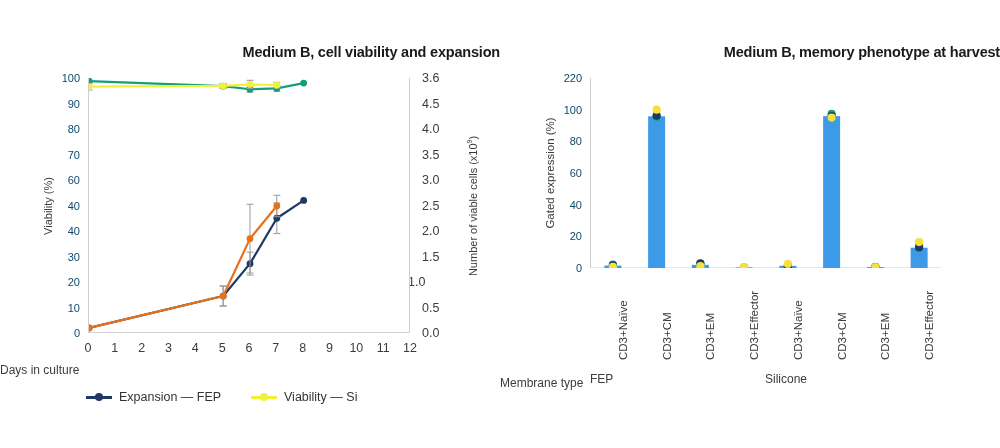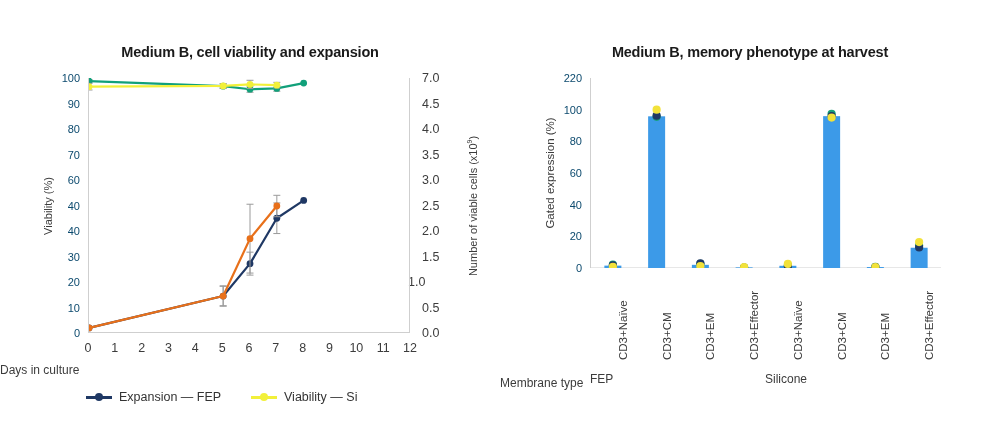--- a/index.html
+++ b/index.html
@@ -1,21 +1,21 @@
 <!DOCTYPE html>
 <html><head>
 <meta charset="utf-8">
 <style>
   html,body{margin:0;padding:0;background:#ffffff;}
   body{width:1000px;height:448px;font-family:"Liberation Sans",sans-serif;color:#333;position:relative;overflow:hidden;}
   .panel{position:absolute;top:0;height:448px;}
   #panel-left{left:0;width:500px;}
   #panel-right{left:500px;width:500px;}
 
-  .chart-title{position:absolute;width:100%;text-align:center;font-size:14.5px;font-weight:bold;color:#1a1a1a;letter-spacing:-0.2px;}
+  .chart-title{position:absolute;width:100%;text-align:right;font-size:14.5px;font-weight:bold;color:#1a1a1a;letter-spacing:-0.2px;}
 
   
   #plot-left{position:absolute;left:88px;top:78px;width:322px;height:255px;border-left:1px solid #cfcfcf;border-right:1px solid #cfcfcf;border-bottom:1px solid #cfcfcf;box-sizing:border-box;}
   #svg-left{position:absolute;left:0;top:0;}
   .ax-lbl{position:absolute;font-size:12px;color:#3c3c3c;white-space:nowrap;}
   .ytick-l{position:absolute;right:0;text-align:right;transform:translateY(-50%);font-size:11px;color:#0c4a6e;}
   .ytick-r{position:absolute;left:0;text-align:left;transform:translateY(-50%);font-size:12.5px;color:#3c3c3c;}
   .xtick{position:absolute;transform:translateX(-50%);font-size:12.5px;color:#3c3c3c;}
   .vrot{transform-origin:0 0;transform:rotate(-90deg);}
 
@@ -61,21 +61,21 @@
       <div class="ytick-r" style="top: 333px; left: 422px;">0.0</div>
       <div class="ytick-r" style="top: 307.5px; left: 422px;">0.5</div>
       <div class="ytick-r" style="top: 282px; left: 408px;">1.0</div>
       <div class="ytick-r" style="top: 256.5px; left: 422px;">1.5</div>
       <div class="ytick-r" style="top: 231px; left: 422px;">2.0</div>
       <div class="ytick-r" style="top: 205.5px; left: 422px;">2.5</div>
       <div class="ytick-r" style="top: 180px; left: 422px;">3.0</div>
       <div class="ytick-r" style="top: 154.5px; left: 422px;">3.5</div>
       <div class="ytick-r" style="top: 129px; left: 422px;">4.0</div>
       <div class="ytick-r" style="top: 103.5px; left: 422px;">4.5</div>
-      <div class="ytick-r" style="top: 78px; left: 422px;">7.0</div>
+      <div class="ytick-r" style="top: 78px; left: 422px;">3.6</div>
     </div>
   <div id="xticks-left">
       <div class="xtick" style="left: 88px; top: 341px;">0</div>
       <div class="xtick" style="left: 114.833px; top: 341px;">1</div>
       <div class="xtick" style="left: 141.667px; top: 341px;">2</div>
       <div class="xtick" style="left: 168.5px; top: 341px;">3</div>
       <div class="xtick" style="left: 195.333px; top: 341px;">4</div>
       <div class="xtick" style="left: 222.167px; top: 341px;">5</div>
       <div class="xtick" style="left: 249px; top: 341px;">6</div>
       <div class="xtick" style="left: 275.833px; top: 341px;">7</div>

